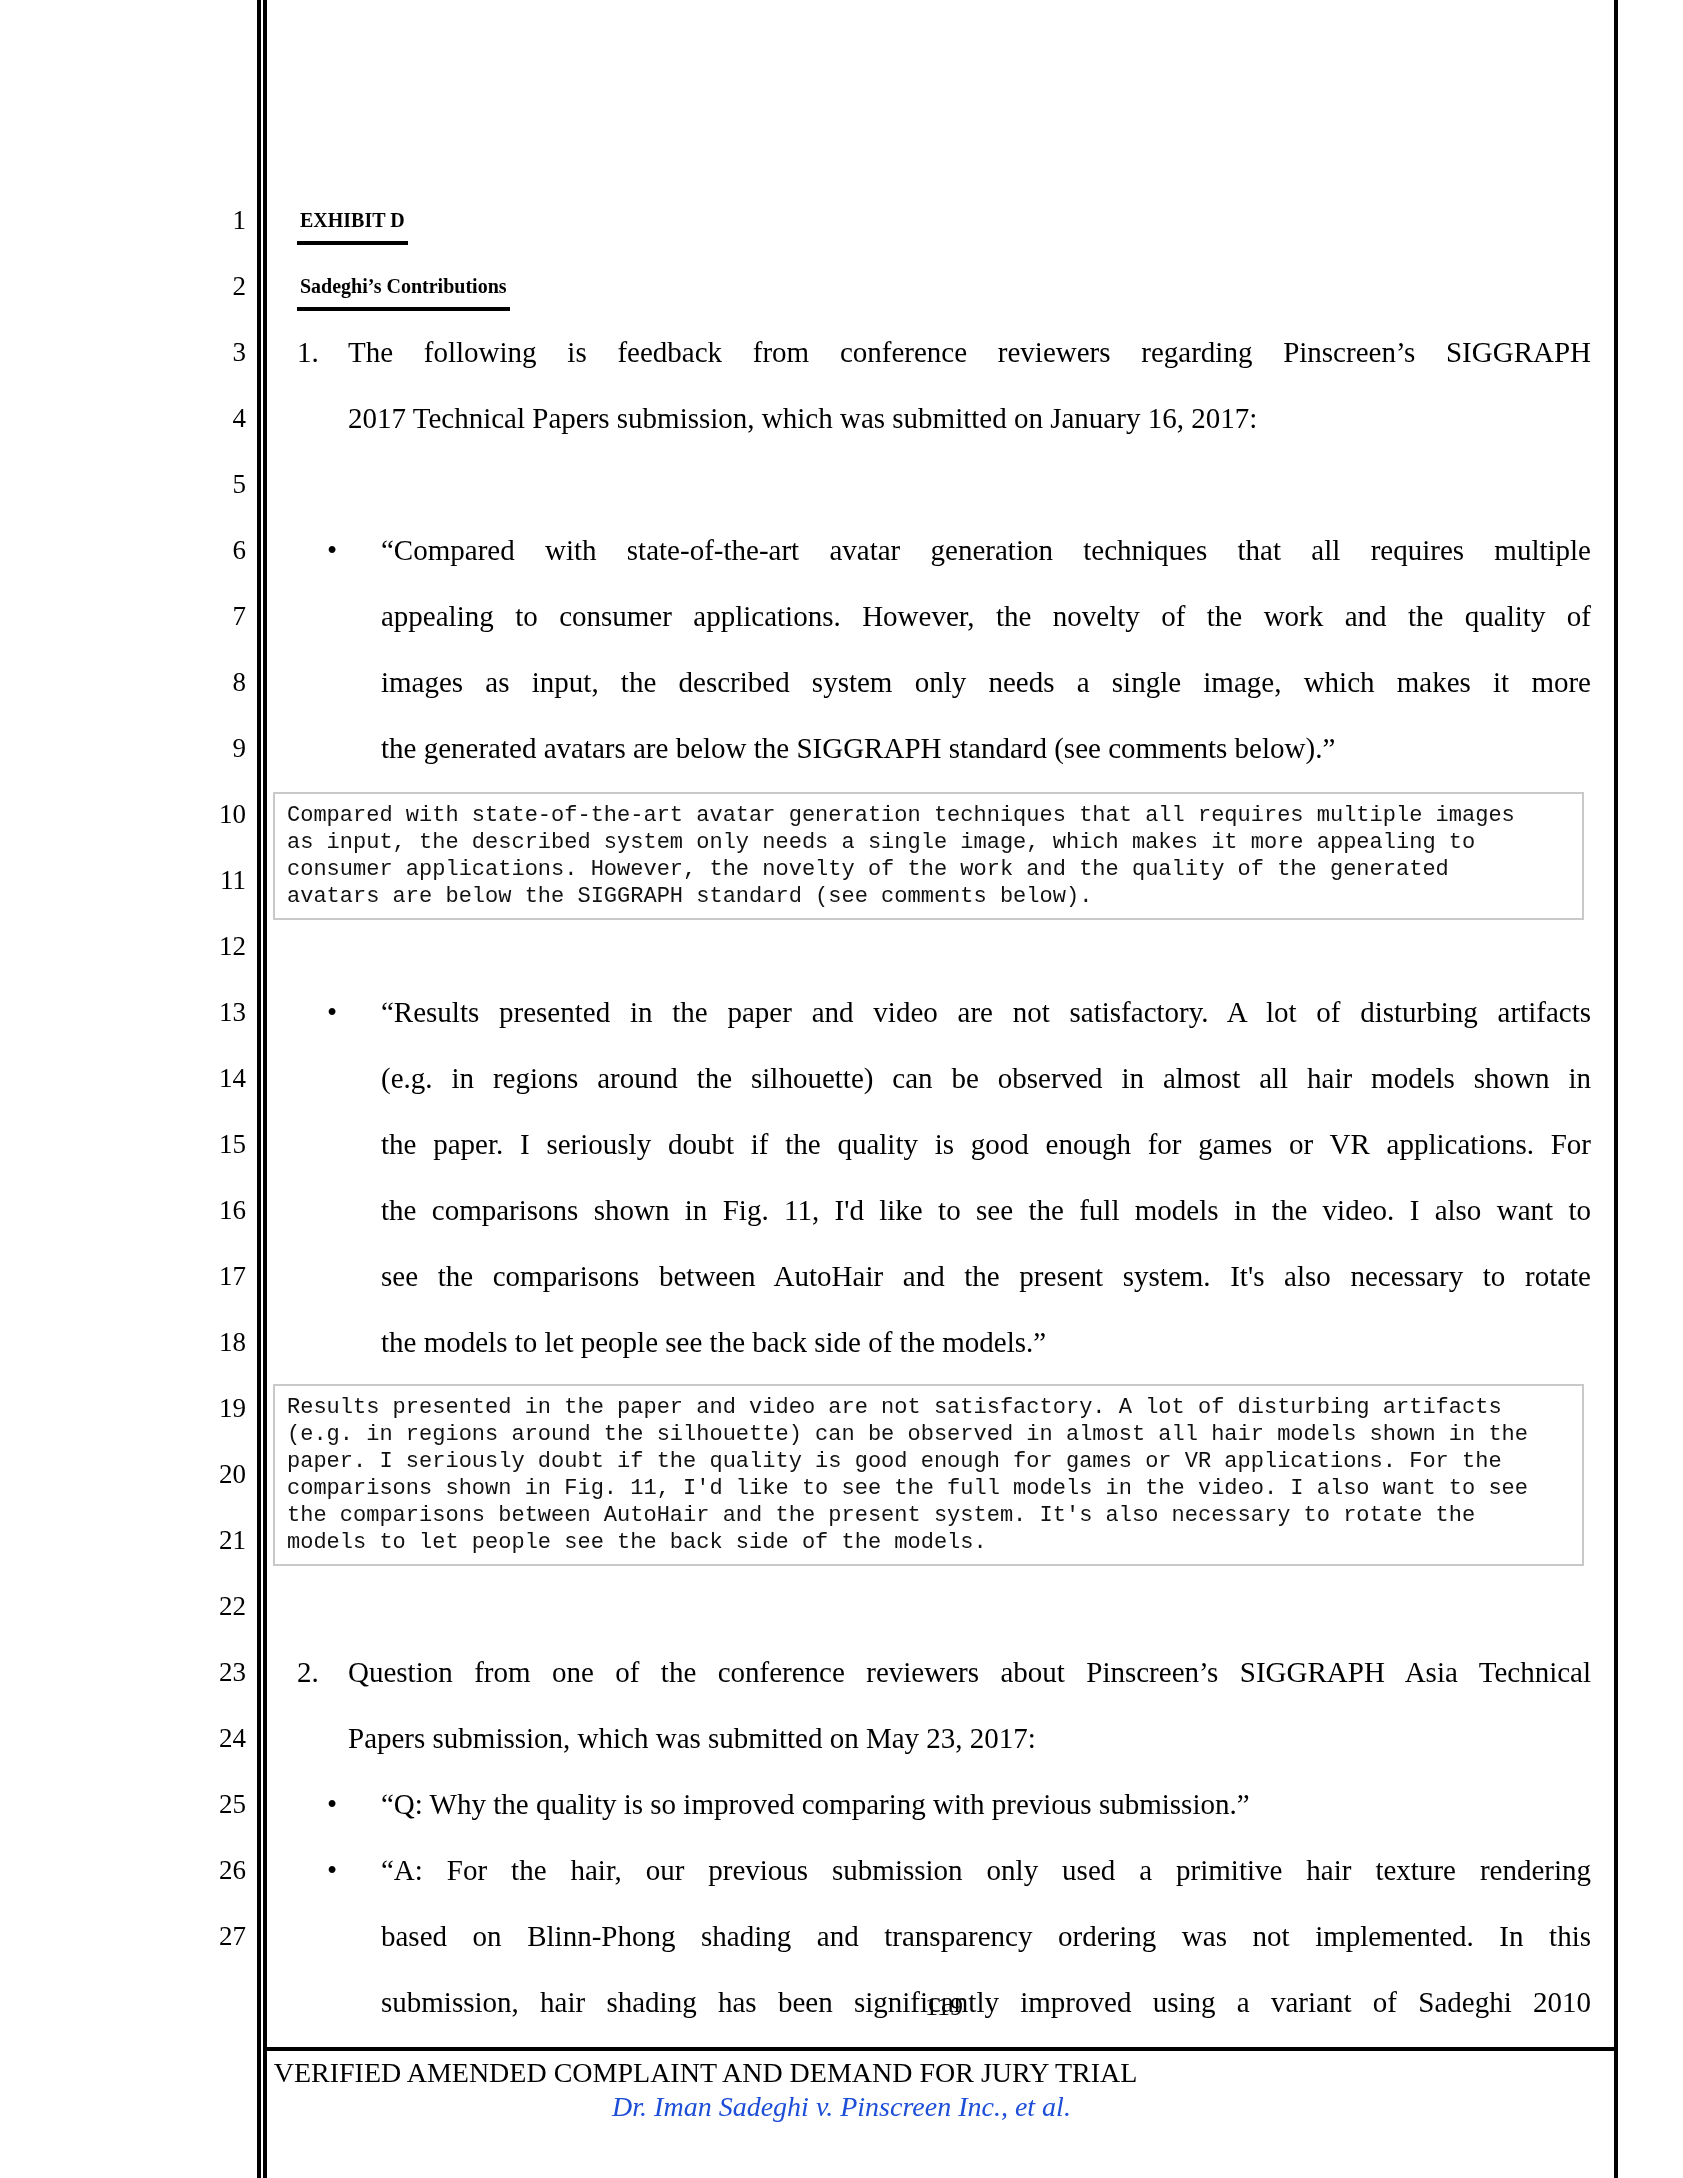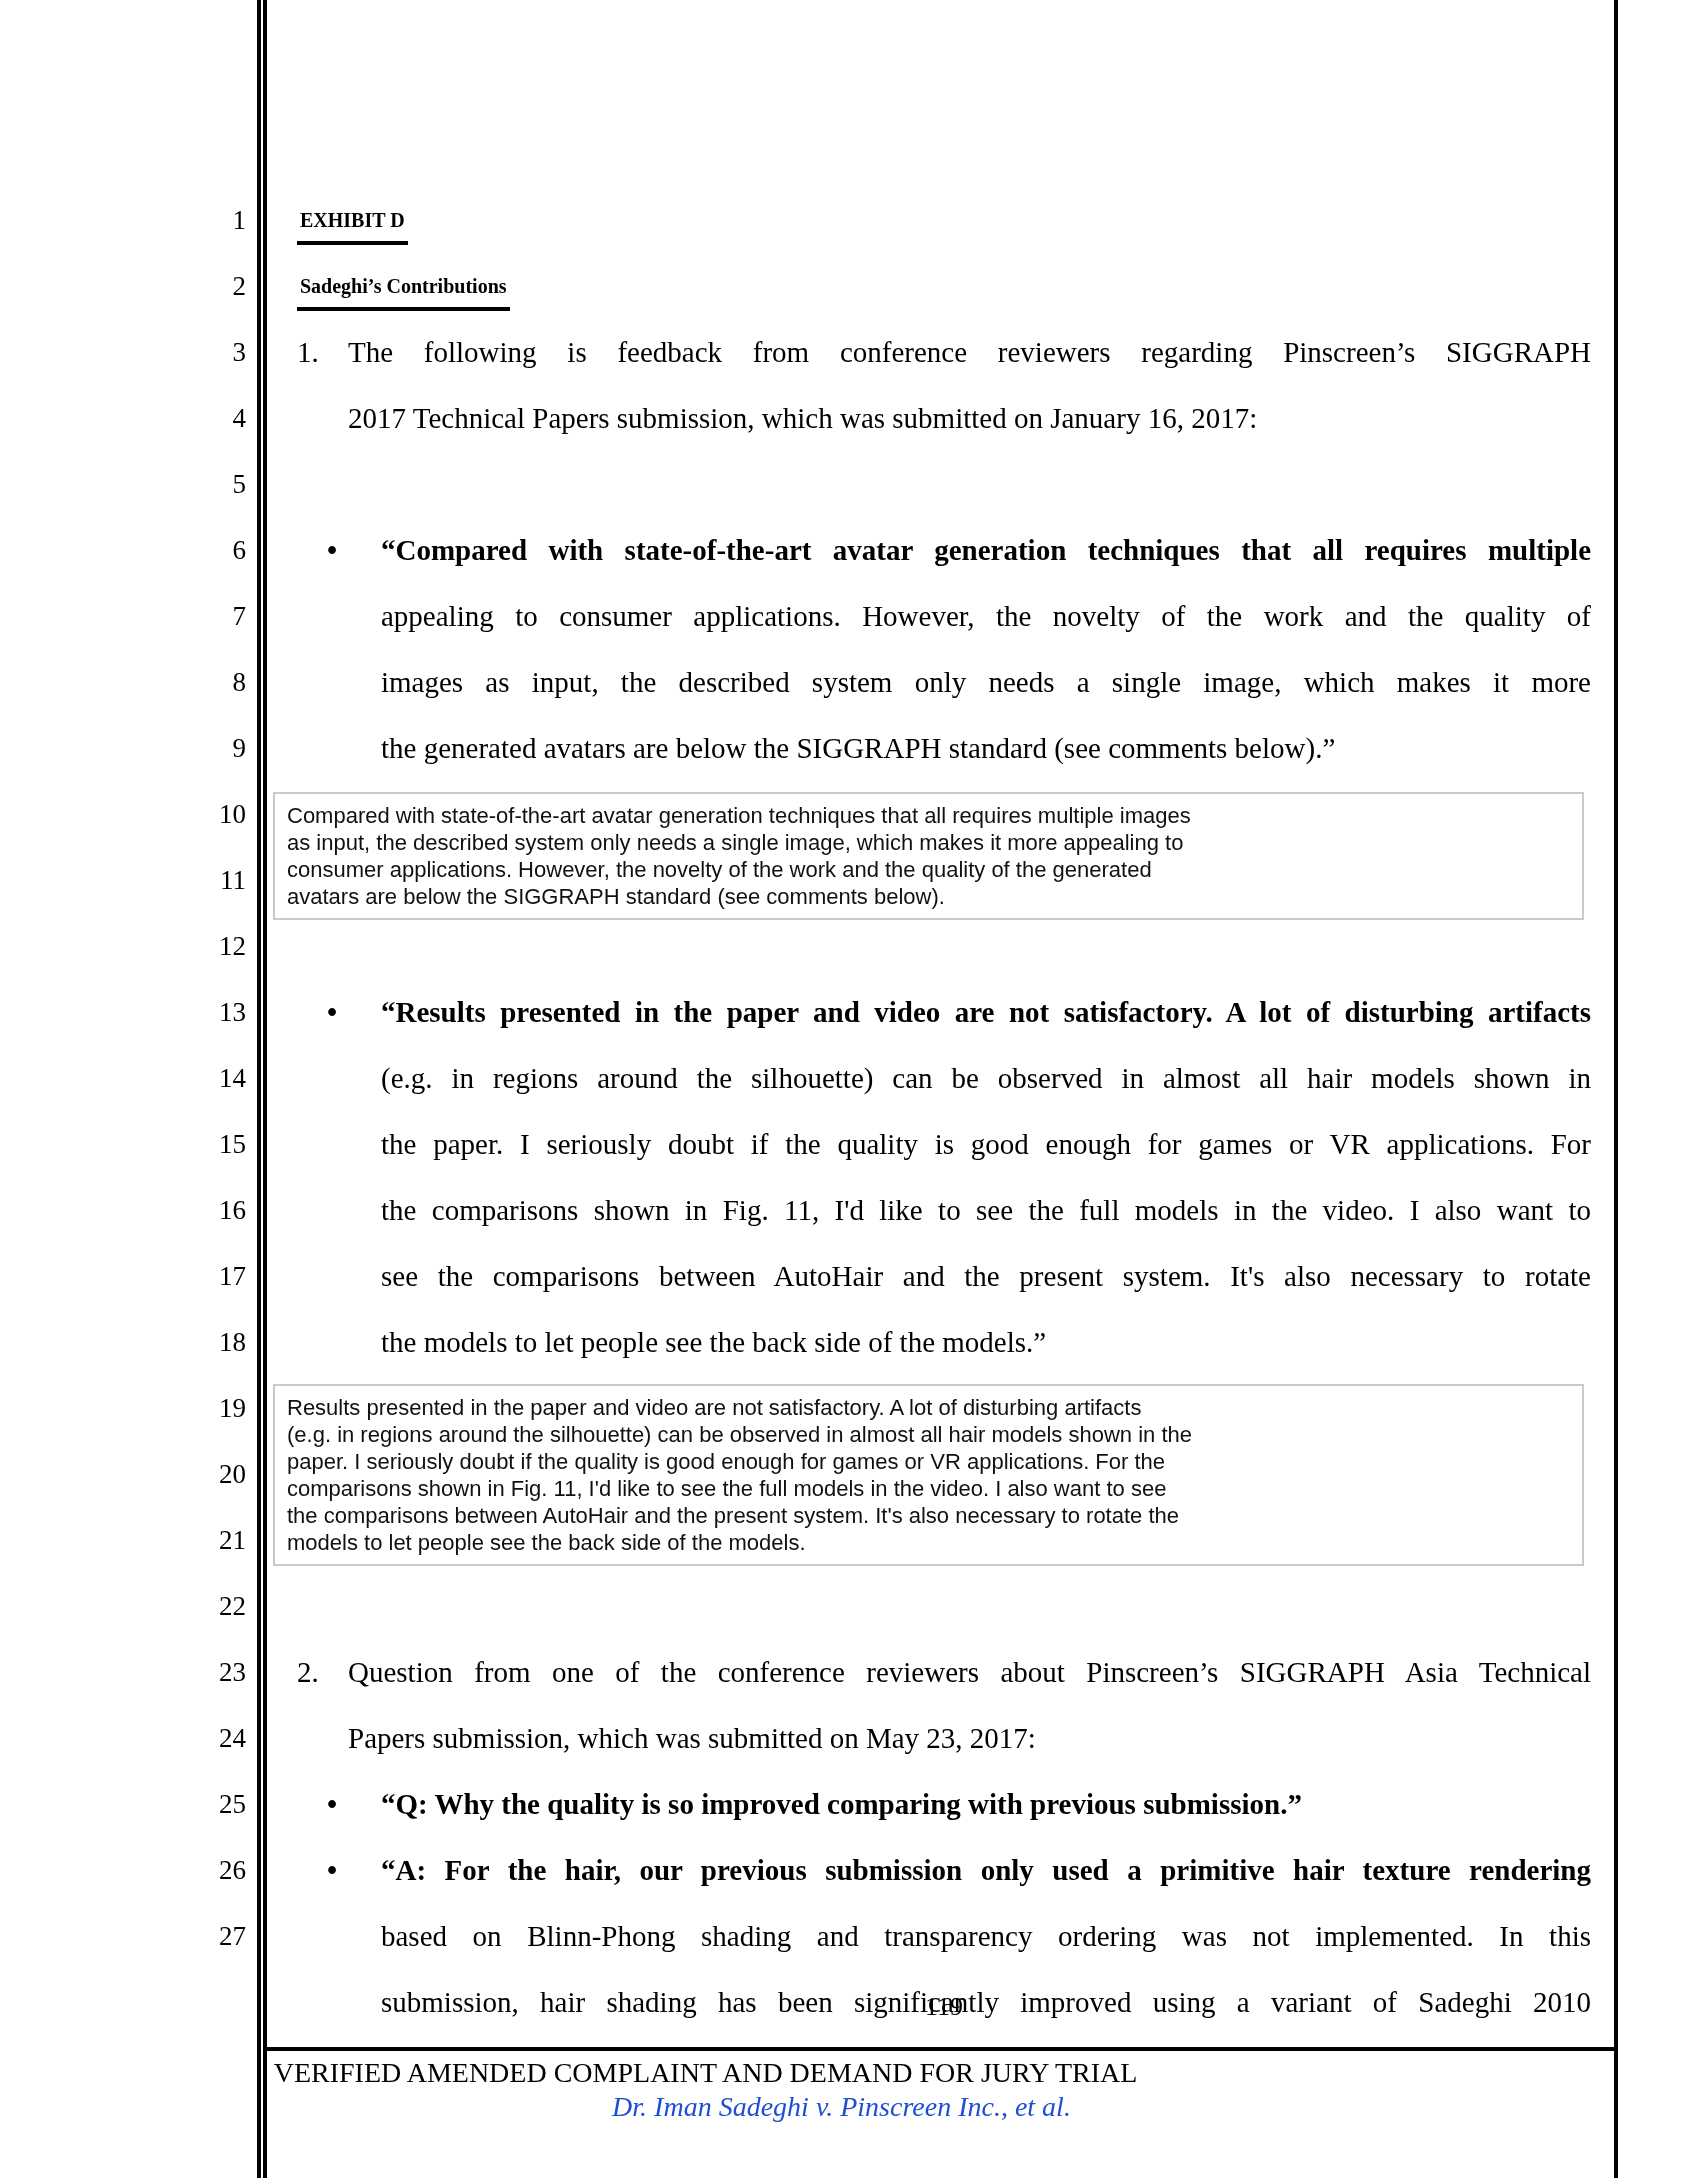--- a/index.html
+++ b/index.html
@@ -22,31 +22,31 @@
   }
 
   
   .content { position:absolute; left:297px; top:0; width:1294px; font-size:29px; }
   .block { position:absolute; left:0; width:1294px; }
   .tline { line-height:66px; height:66px; white-space:normal; }
   .j { text-align:justify; text-align-last:justify; }
   .l { text-align:center;    text-align-last:left; }
   .mk-num { display:inline-block; width:51px; }
   .mk-bul { display:inline-block; width:54px; }
-  .first-bul { padding-left:30px;font-weight:bold; }
+  .first-bul { padding-left:30px; }
   .cont-num  { padding-left:51px; }
   .cont-bul  { padding-left:84px; }
 
   .heading { text-align:left; font-weight:bold; font-size:20px; line-height:66px; height:66px; }
   .heading span { display:inline-block; line-height:36px; border-bottom:4px solid #000; padding:0 3px 3px 3px; }
 
   .codebox {
     position:absolute; left:-24px; width:1311px; box-sizing:border-box;
     border:2px solid #c9c9c9; background:#fff; padding:8px 12px;
-    font-family:Liberation Sans, sans-serif; font-size:22px; line-height:27px;
+    font-family:Liberation Mono, monospace; font-size:22px; line-height:27px;
     white-space:pre; text-align:left; text-align-last:left; color:#111;
   }
 
   
   .pagenum { position:absolute; left:297px; width:1294px; top:1992px; text-align:center; font-size:26px; line-height:30px; }
   .frule { position:absolute; left:265px; width:1352px; top:2047px; height:4px; background:#000; }
   .ftitle { position:absolute; left:0; width:1411px; top:2057px; text-align:center; font-size:28px; line-height:32px; }
   .fcase { position:absolute; left:0; width:1683px; top:2091px; text-align:center; font-size:28px; line-height:32px; font-style:italic; }
 </style>
 </head>

